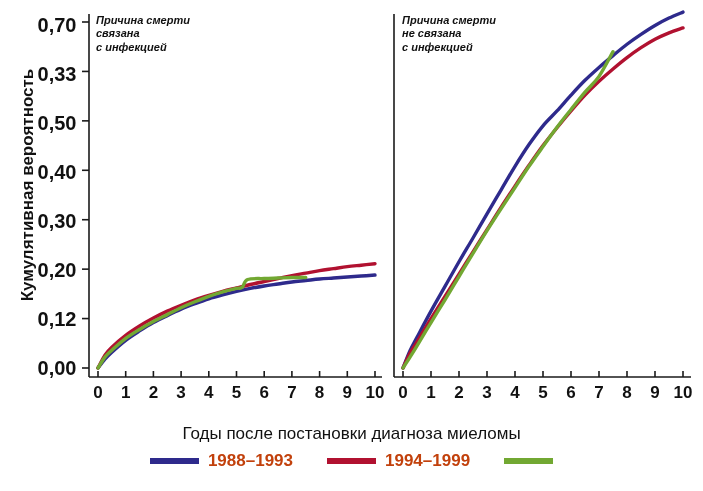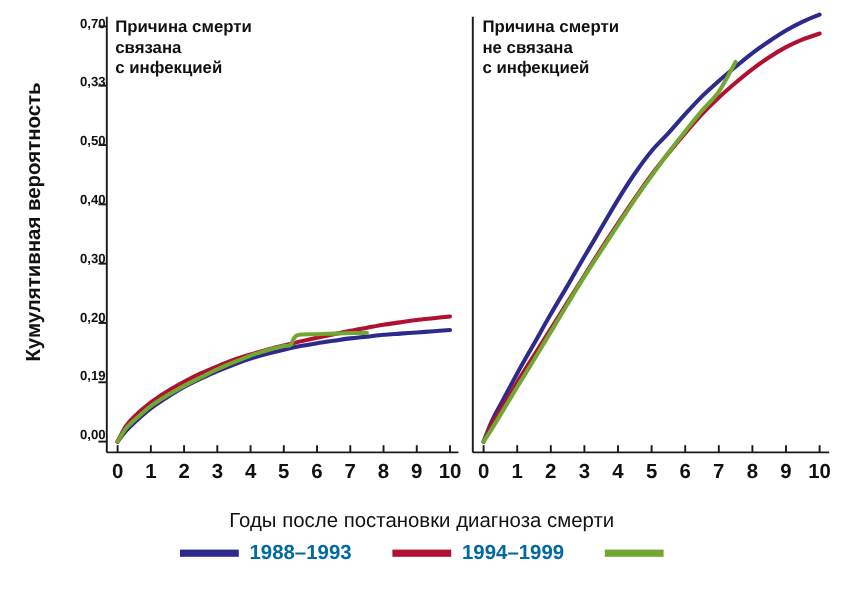--- a/index.html
+++ b/index.html
@@ -22,39 +22,40 @@
     font-size:17px;
     font-weight:bold;
     letter-spacing:0px;
     color:#111;
     white-space:nowrap;
   }
   .ytick{
     position:absolute;
     right:0;
     width:62px;
-    text-align:right;
-    font-size:11px;
+    text-align:center;
+    font-size:20px;
     font-weight:bold;
     color:#111;
     line-height:1;
   }
   .ytick-holder{position:absolute;left:20px;top:0;width:68px;height:391px;}
   .xtick{
     position:absolute;
     font-size:17px;
     font-weight:bold;
     color:#111;
     text-align:center;
     transform:translateX(-50%);
     line-height:1;
   }
   .panel-caption{
     position:absolute;
-    font-size:14px;
+    font-style:italic;
+    font-size:11px;
     font-weight:600;
     line-height:1.22;
     color:#111;
     white-space:pre-line;
   }
   .xaxis-title{
     position:absolute;
     left:0;right:0;
     top:424px;
     text-align:center;
@@ -65,38 +66,38 @@
     position:absolute;
     left:0;right:0;
     top:452px;
     display:flex;
     justify-content:center;
     align-items:center;
     gap:34px;
   }
   .legend-item{display:flex;align-items:center;gap:9px;}
   .legend-swatch{display:block;width:49px;height:6px;border-radius:0;}
-  .legend-label{font-size:17px;font-weight:bold;color:#0369a1;line-height:1;}
+  .legend-label{font-size:17px;font-weight:bold;color:#c2410c;line-height:1;}
   svg{display:block;position:absolute;left:0;top:0;}
 </style>
 </head>
 <body>
 
 <div id="figure">
 
   <div class="ylabel">Кумулятивная вероятность</div>
 
   <div class="ytick-holder">
     <div class="ytick" style="top:15px">0,70</div>
     <div class="ytick" style="top:64px">0,33</div>
     <div class="ytick" style="top:113px">0,50</div>
     <div class="ytick" style="top:162px">0,40</div>
     <div class="ytick" style="top:211px">0,30</div>
     <div class="ytick" style="top:260px">0,20</div>
-    <div class="ytick" style="top:309px">0,19</div>
+    <div class="ytick" style="top:309px">0,12</div>
     <div class="ytick" style="top:358px">0,00</div>
   </div>
 
   <div class="panel-caption" style="left:96px; top:14px;">Причина смерти
 связана
 с инфекцией</div>
   <div class="panel-caption" style="left:402px; top:14px;">Причина смерти
 не связана
 с инфекцией</div>
 
@@ -169,21 +170,21 @@
       <div class="xtick" style="left: 487px; top: 384px;">3</div>
       <div class="xtick" style="left: 515px; top: 384px;">4</div>
       <div class="xtick" style="left: 543px; top: 384px;">5</div>
       <div class="xtick" style="left: 571px; top: 384px;">6</div>
       <div class="xtick" style="left: 599px; top: 384px;">7</div>
       <div class="xtick" style="left: 627px; top: 384px;">8</div>
       <div class="xtick" style="left: 655px; top: 384px;">9</div>
       <div class="xtick" style="left: 683px; top: 384px;">10</div>
     </div>
 
-  <div class="xaxis-title">Годы после постановки диагноза смерти</div>
+  <div class="xaxis-title">Годы после постановки диагноза миеломы</div>
 
   <div class="legend">
     <div class="legend-item">
       <span class="legend-swatch" id="sw0" style="background: rgb(46, 42, 140);"></span>
       <span class="legend-label">1988–1993</span>
     </div>
     <div class="legend-item">
       <span class="legend-swatch" id="sw1" style="background: rgb(177, 17, 48);"></span>
       <span class="legend-label">1994–1999</span>
     </div>

